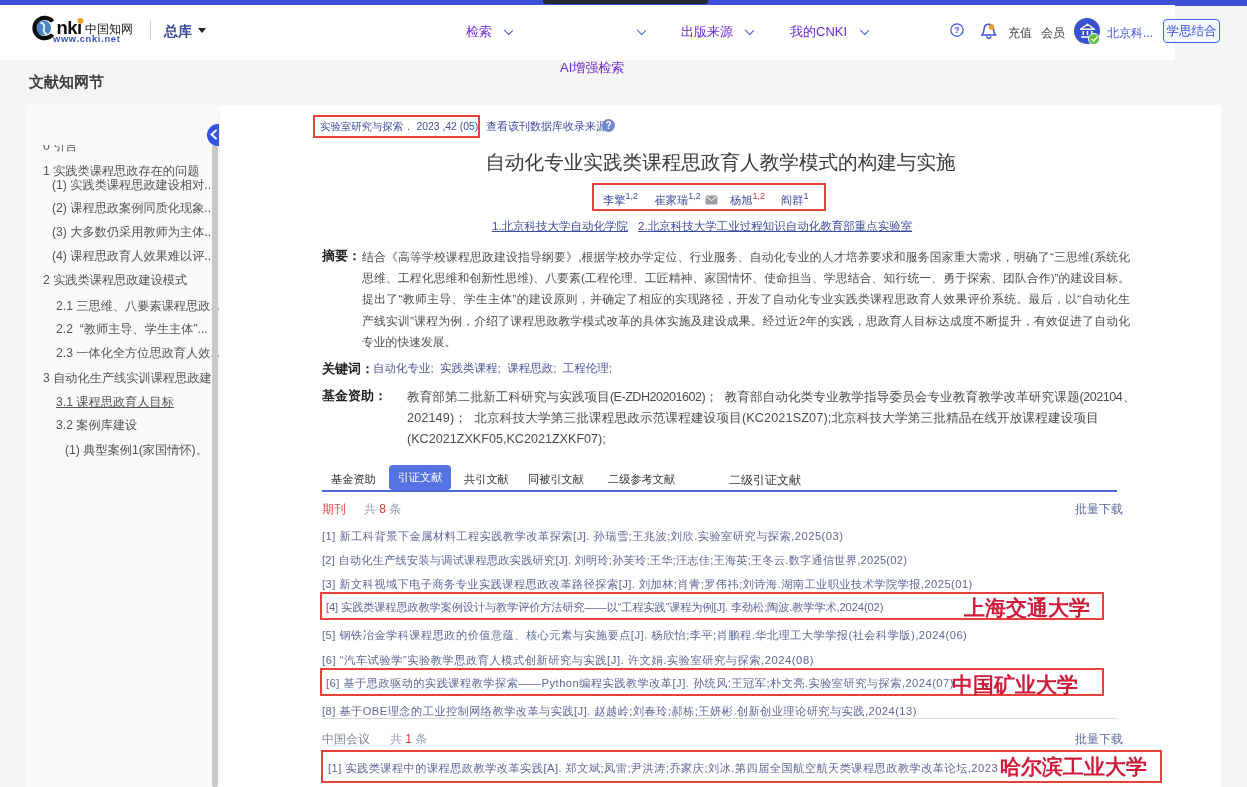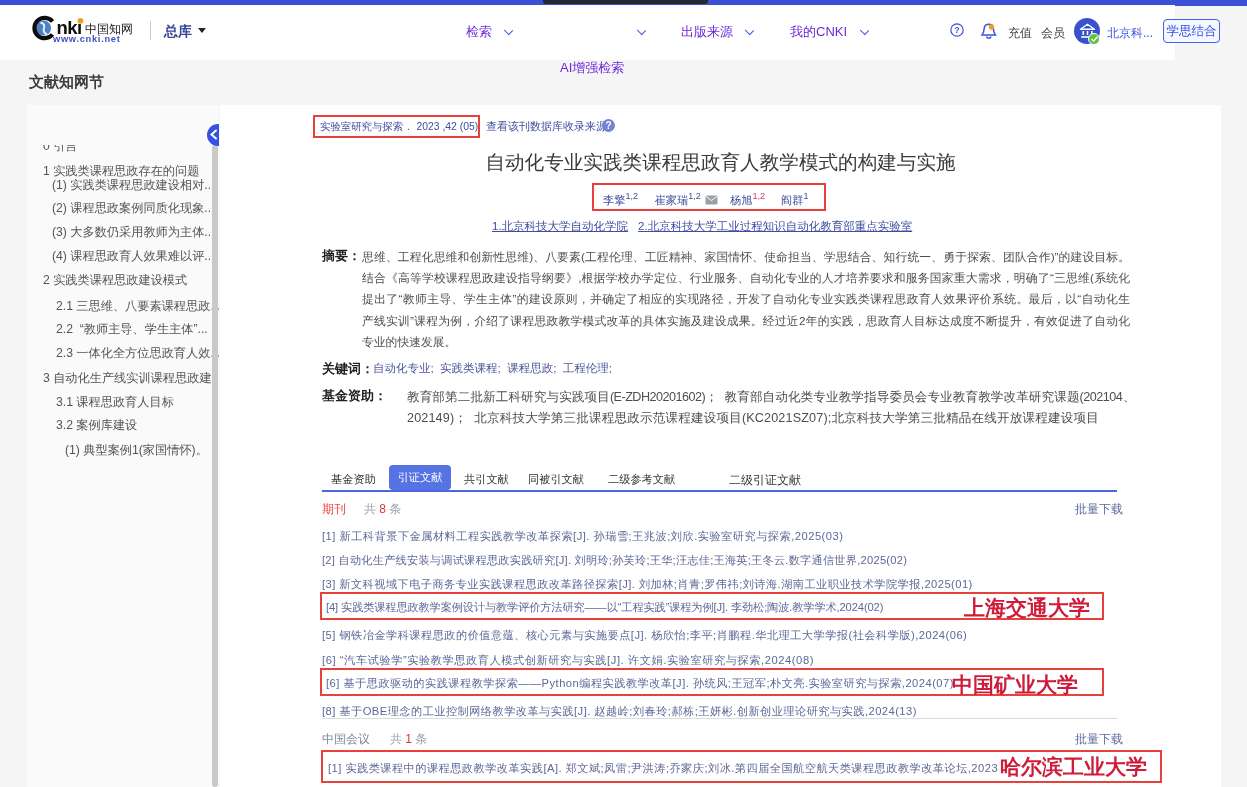--- a/index.html
+++ b/index.html
@@ -86,21 +86,21 @@
   <div class="sideitem" style="left:16px;top:58px;">1 实践类课程思政存在的问题</div>
   <div class="sideitem" style="left:25px;top:72px;">(1) 实践类课程思政建设相对...</div>
   <div class="sideitem" style="left:25px;top:95px;">(2) 课程思政案例同质化现象...</div>
   <div class="sideitem" style="left:25px;top:119px;">(3) 大多数仍采用教师为主体...</div>
   <div class="sideitem" style="left:25px;top:143px;">(4) 课程思政育人效果难以评...</div>
   <div class="sideitem" style="left:16px;top:167px;">2 实践类课程思政建设模式</div>
   <div class="sideitem" style="left:29px;top:193px;">2.1 三思维、八要素课程思政...</div>
   <div class="sideitem" style="left:29px;top:216px;">2.2&nbsp; “教师主导、学生主体”...</div>
   <div class="sideitem" style="left:29px;top:240px;">2.3 一体化全方位思政育人效...</div>
   <div class="sideitem" style="left:16px;top:265px;">3 自动化生产线实训课程思政建...</div>
-  <div class="sideitem" style="left:29px;top:289px;">3.1 课程思政育人目标</div>
+  <div class="sideitem" style="left:29px;top:289px;text-decoration:underline;">3.1 课程思政育人目标</div>
   <div class="sideitem" style="left:29px;top:312px;">3.2 案例库建设</div>
   <div class="sideitem" style="left:38px;top:337px;">(1) 典型案例1(家国情怀)。</div>
   <div style="position:absolute;right:1px;top:40px;width:6px;height:642px;background:#c9c9c9;border-radius:3px;"></div>
 </div>
 <div class="circbtn" style="left:207px;top:123.5px;">
     <svg width="9" height="11" viewBox="0 0 9 11" style="position:absolute;left:2px;top:5.5px;">
       <path d="M7 1.5 L2.5 5.5 L7 9.5" stroke="#fff" stroke-width="2" fill="none" stroke-linecap="round"></path>
     </svg>
   </div>
 <div class="circbtn" style="left:1209px;top:123.5px;">
@@ -124,34 +124,35 @@
       <rect x="0.5" y="0.5" width="12" height="9" rx="1" fill="#9aa0a6"></rect>
       <path d="M0.5 1 L6.5 5.5 L12.5 1" stroke="#fff" stroke-width="1" fill="none"></path>
     </svg>
   <div class="abs navy" style="left:510px;top:86px;font-size:11.2px;">杨旭<sup style="color:#d8365a;">1,2</sup></div>
   <div class="abs navy" style="left:561px;top:86px;font-size:11.2px;">阎群<sup>1</sup></div>
 
   <div class="abs navy" style="left:272px;top:114px;font-size:11.5px;white-space:nowrap;"><span style="text-decoration:underline;">1.北京科技大学自动化学院</span><span style="display:inline-block;width:10px;"></span><span style="text-decoration:underline;">2.北京科技大学工业过程知识自动化教育部重点实验室</span></div>
 
   <div class="abs" style="left:102px;top:142px;font-size:13px;font-weight:bold;color:#1f1f1f;">摘要：</div>
   <div class="abs" style="left:142px;top:142px;width:768px;font-size:11.8px;color:#4e4e4e;line-height:21.2px;">
+    <div class="jline">结合《高等学校课程思政建设指导纲要》,根据学校办学定位、行业服务、自动化专业的人才培养要求和服务国家重大需求，明确了“三思维(系统化</div>
     <div class="jline" style="letter-spacing:-0.1px;">思维、工程化思维和创新性思维)、八要素(工程伦理、工匠精神、家国情怀、使命担当、学思结合、知行统一、勇于探索、团队合作)”的建设目标。</div>
-    <div class="jline">结合《高等学校课程思政建设指导纲要》,根据学校办学定位、行业服务、自动化专业的人才培养要求和服务国家重大需求，明确了“三思维(系统化</div>
     <div class="jline">提出了“教师主导、学生主体”的建设原则，并确定了相应的实现路径，开发了自动化专业实践类课程思政育人效果评价系统。最后，以“自动化生</div>
     <div class="jline">产线实训”课程为例，介绍了课程思政教学模式改革的具体实施及建设成果。经过近2年的实践，思政育人目标达成度不断提升，有效促进了自动化</div>
     <div>专业的快速发展。</div>
   </div>
 
   <div class="abs" style="left:102px;top:255px;font-size:13px;font-weight:bold;color:#1f1f1f;">关键词：</div>
   <div class="abs" style="left:153px;top:256px;font-size:11.5px;color:#4d569b;">自动化专业;&nbsp;&nbsp;实践类课程;&nbsp;&nbsp;课程思政;&nbsp;&nbsp;工程伦理;</div>
 
   <div class="abs" style="left:102px;top:281.5px;font-size:13px;font-weight:bold;color:#1f1f1f;">基金资助：</div>
   <div class="abs" style="left:187px;top:281.5px;width:728px;font-size:12.6px;color:#4e4e4e;line-height:21.7px;">
     <div class="jline" style="letter-spacing:-0.5px;">教育部第二批新工科研究与实践项目(E-ZDH20201602)；&nbsp;&nbsp;教育部自动化类专业教学指导委员会专业教育教学改革研究课题(202104、</div>
     <div style="letter-spacing:0.15px;">202149)；&nbsp;&nbsp;北京科技大学第三批课程思政示范课程建设项目(KC2021SZ07);北京科技大学第三批精品在线开放课程建设项目</div>
+    <div>(KC2021ZXKF05,KC2021ZXKF07);</div>
   </div>
 
   <div class="abs" style="left:111px;top:367px;font-size:11.2px;color:#333;">基金资助</div>
   <div class="abs" style="left:169px;top:360px;width:62px;height:25px;background:#5673e3;border-radius:4px;color:#fff;font-size:11.2px;text-align:center;line-height:25px;">引证文献</div>
   <div class="abs" style="left:244px;top:367px;font-size:11.2px;color:#333;">共引文献</div>
   <div class="abs" style="left:308px;top:367px;font-size:11.2px;color:#333;">同被引文献</div>
   <div class="abs" style="left:388px;top:367px;font-size:11.2px;color:#333;">二级参考文献</div>
   <div class="abs" style="left:476px;top:367px;font-size:12px;color:#333;margin-left:33px;">二级引证文献</div>
   <div class="abs" style="left:102px;top:385px;width:795px;height:1.5px;background:#4e66dc;"></div>
 

